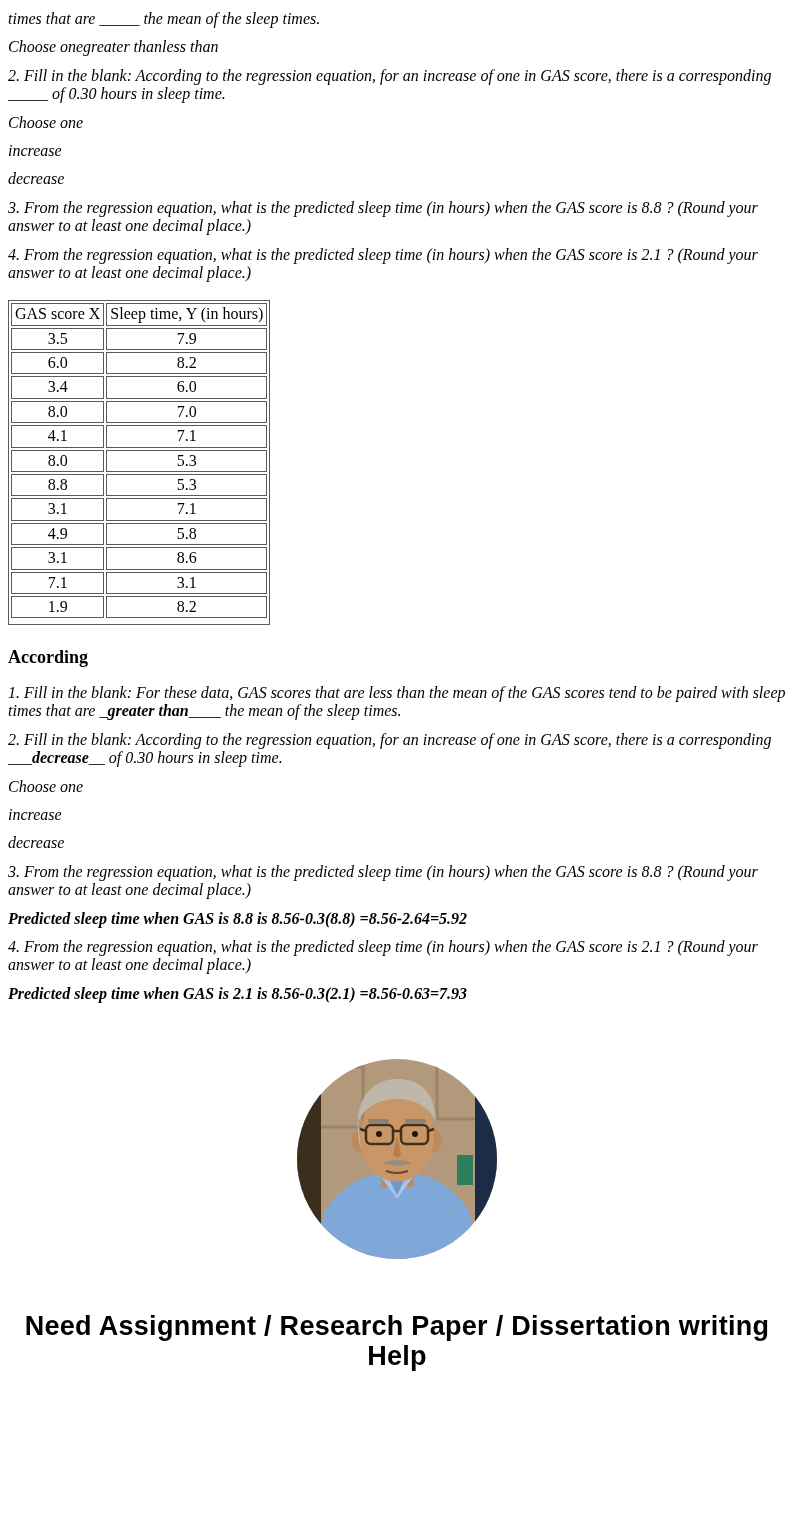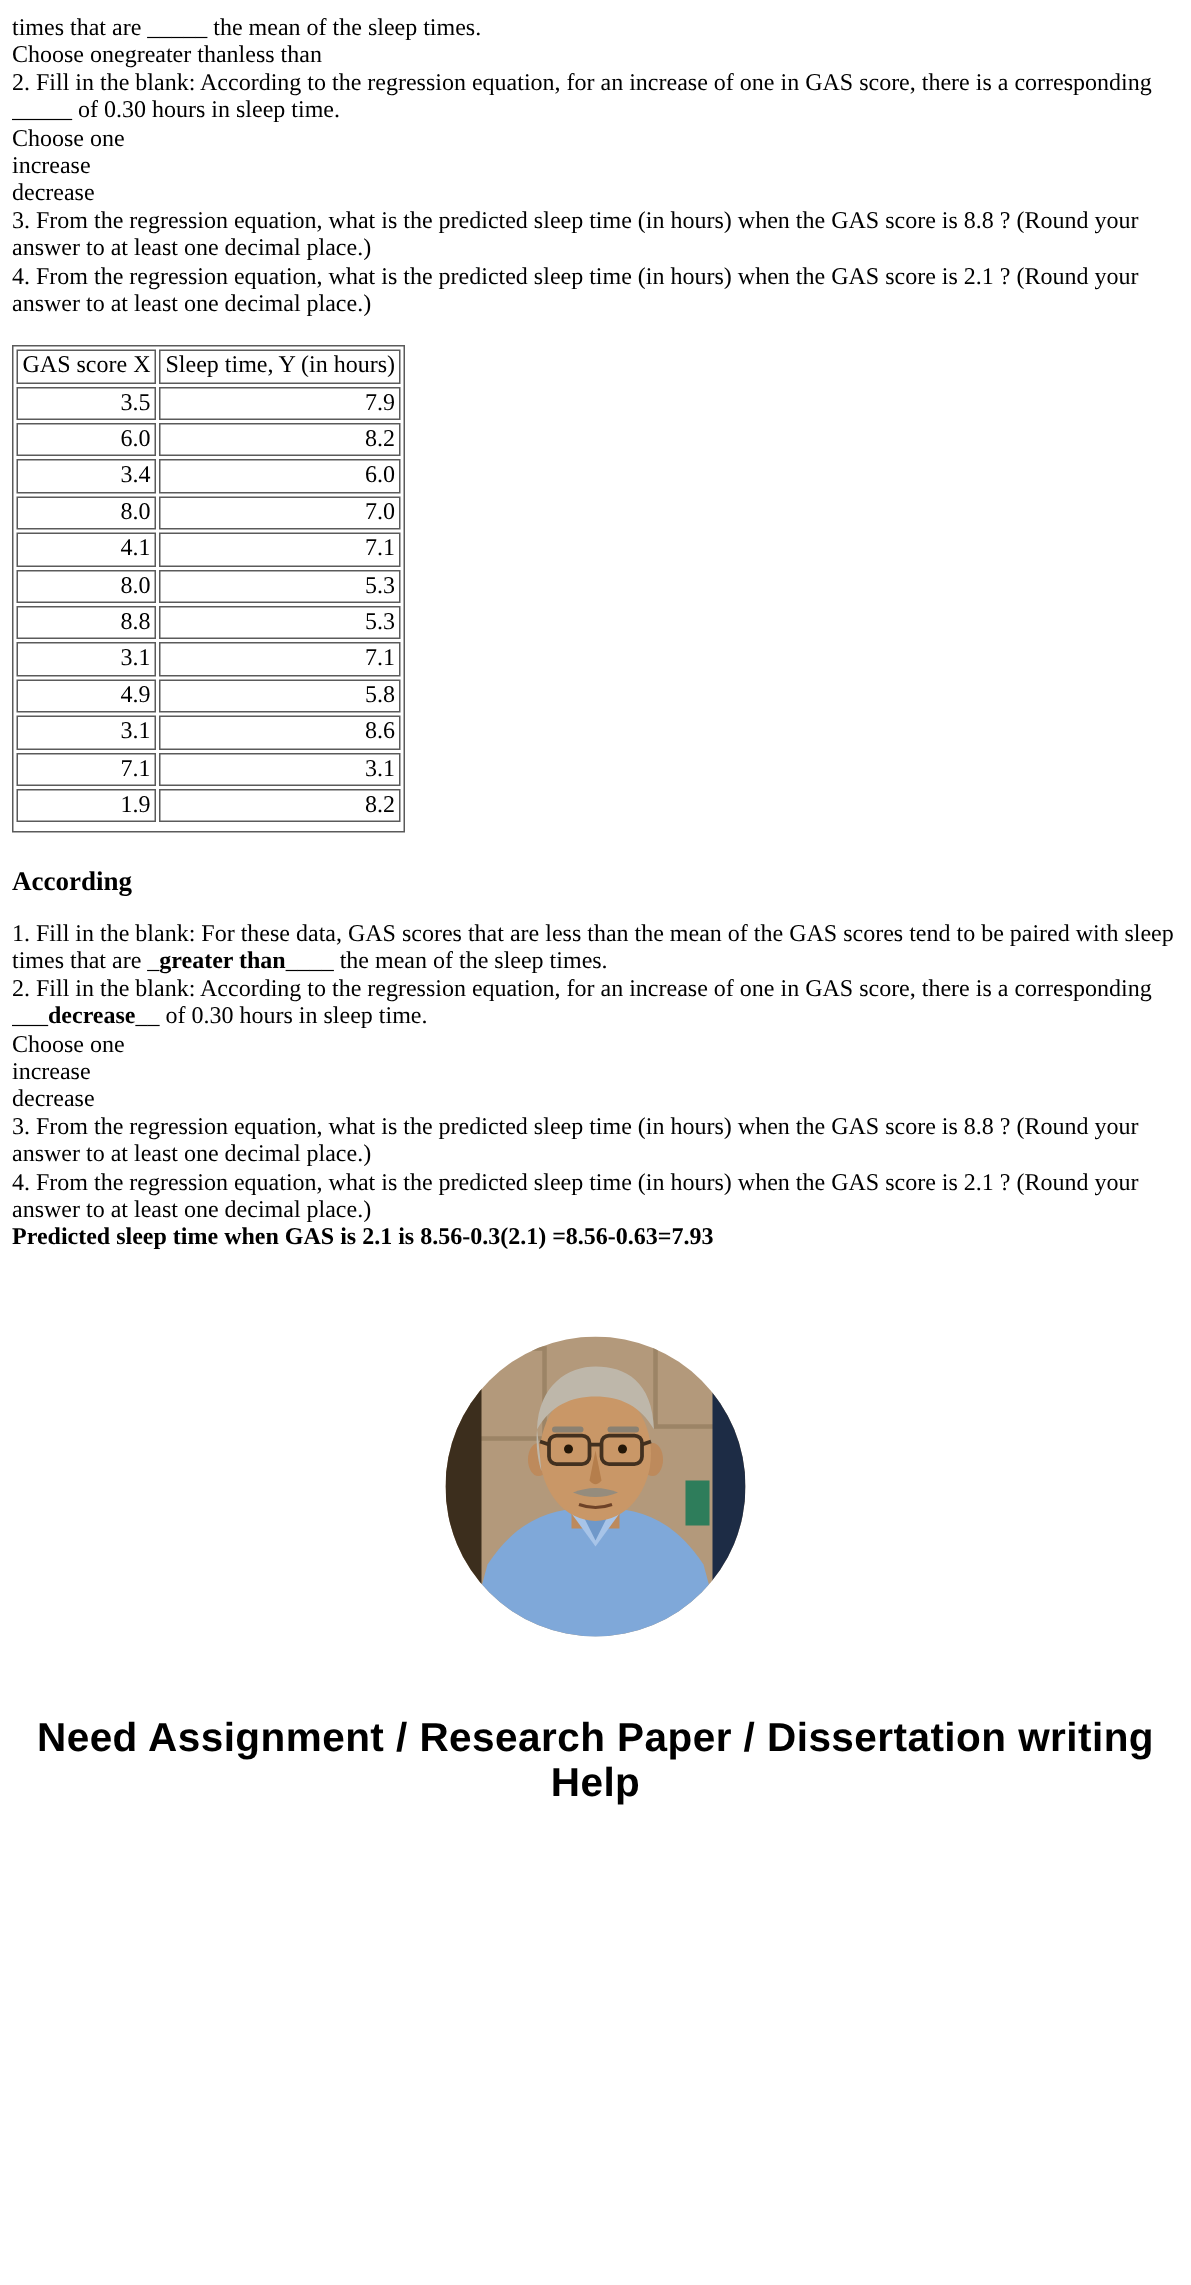--- a/index.html
+++ b/index.html
@@ -4,34 +4,34 @@
 <style>
   html, body { background: #fff; }
   body {
     margin: 8px;
     width: 778px;
     font-family: "Liberation Serif", serif;
     font-size: 16px;
     line-height: 1.15;
     color: #000;
   }
-  p { margin: 0 0; }
+  p { margin: 10px 0; font-style: italic; }
   p.first { margin-top: 2px; }
   table.data-table {
     border-collapse: separate;
     border-spacing: 2px;
     border: 1px solid #5a5a5a;
     margin: 18px 0 18px 0;
     padding-bottom: 4px;
   }
   table.data-table th, table.data-table td {
     border: 1px solid #5a5a5a;
     padding: 1px 3px;
     font-weight: normal;
-    text-align: right;
+    text-align: center;
     font-size: 16px;
   }
   table.data-table td:first-child, table.data-table th:first-child { min-width: 84px; }
   table.data-table th:last-child, table.data-table td:last-child { min-width: 148px; }
   h3.solution-heading { font-size: 18px; margin: 22px 0 16px 0; font-weight: bold; }
   .bold { font-weight: bold; }
   .photo-wrap {
     width: 200px; height: 200px;
     margin: 56px auto 50px auto;
   }
@@ -134,20 +134,21 @@
   <p><span>2. Fill in the blank: According to the regression equation, for an increase of one in GAS score, there is a corresponding ___</span><span class="bold">decrease</span><span>__ of 0.30 hours in sleep time.</span></p>
 
   <p>Choose one</p>
 
   <p>increase</p>
 
   <p>decrease</p>
 
   <p>3. From the regression equation, what is the predicted sleep time (in hours) when the GAS score is 8.8 ? (Round your answer to at least one decimal place.)</p>
 
+  <p class="bold">Predicted sleep time when GAS is 8.8 is 8.56-0.3(8.8) =8.56-2.64=5.92</p>
 
   <p>4. From the regression equation, what is the predicted sleep time (in hours) when the GAS score is 2.1 ? (Round your answer to at least one decimal place.)</p>
 
   <p class="bold">Predicted sleep time when GAS is 2.1 is 8.56-0.3(2.1) =8.56-0.63=7.93</p>
 
   <div class="photo-wrap">
     <svg viewBox="0 0 200 200" xmlns="http://www.w3.org/2000/svg">
       <defs>
         <clipPath id="circleClip">
             <circle cx="100" cy="100" r="100"></circle>

